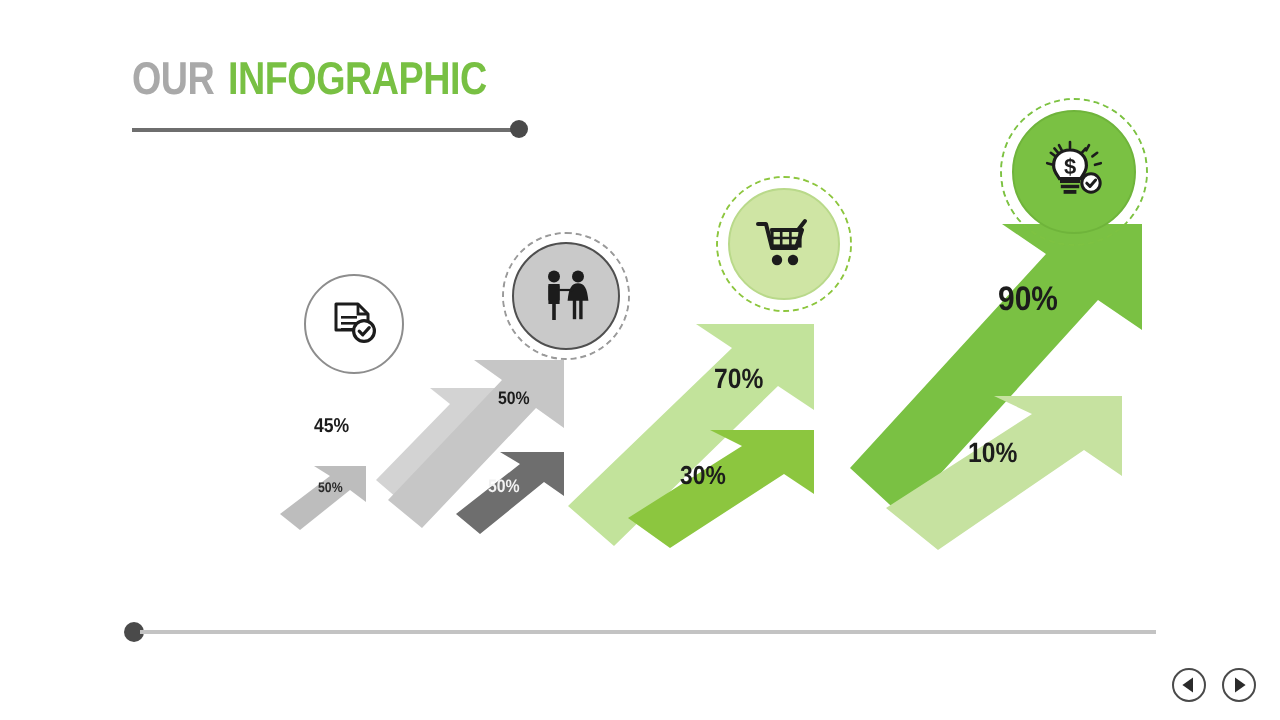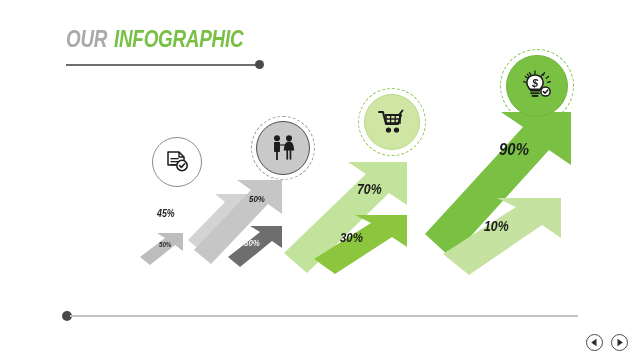--- a/index.html
+++ b/index.html
@@ -14,21 +14,20 @@
     overflow: hidden;
     font-family: "Liberation Sans", sans-serif;
     background: #ffffff;
   }
   #slide {
     position: absolute;
     inset: 0;
     width: 640px;
     height: 360px;
     background: #ffffff;
-    font-style: italic;
   }
 
   
   #title-block {
     position: absolute;
     left: 66px;
     top: 28px;
     white-space: nowrap;
   }
   .title-word {

